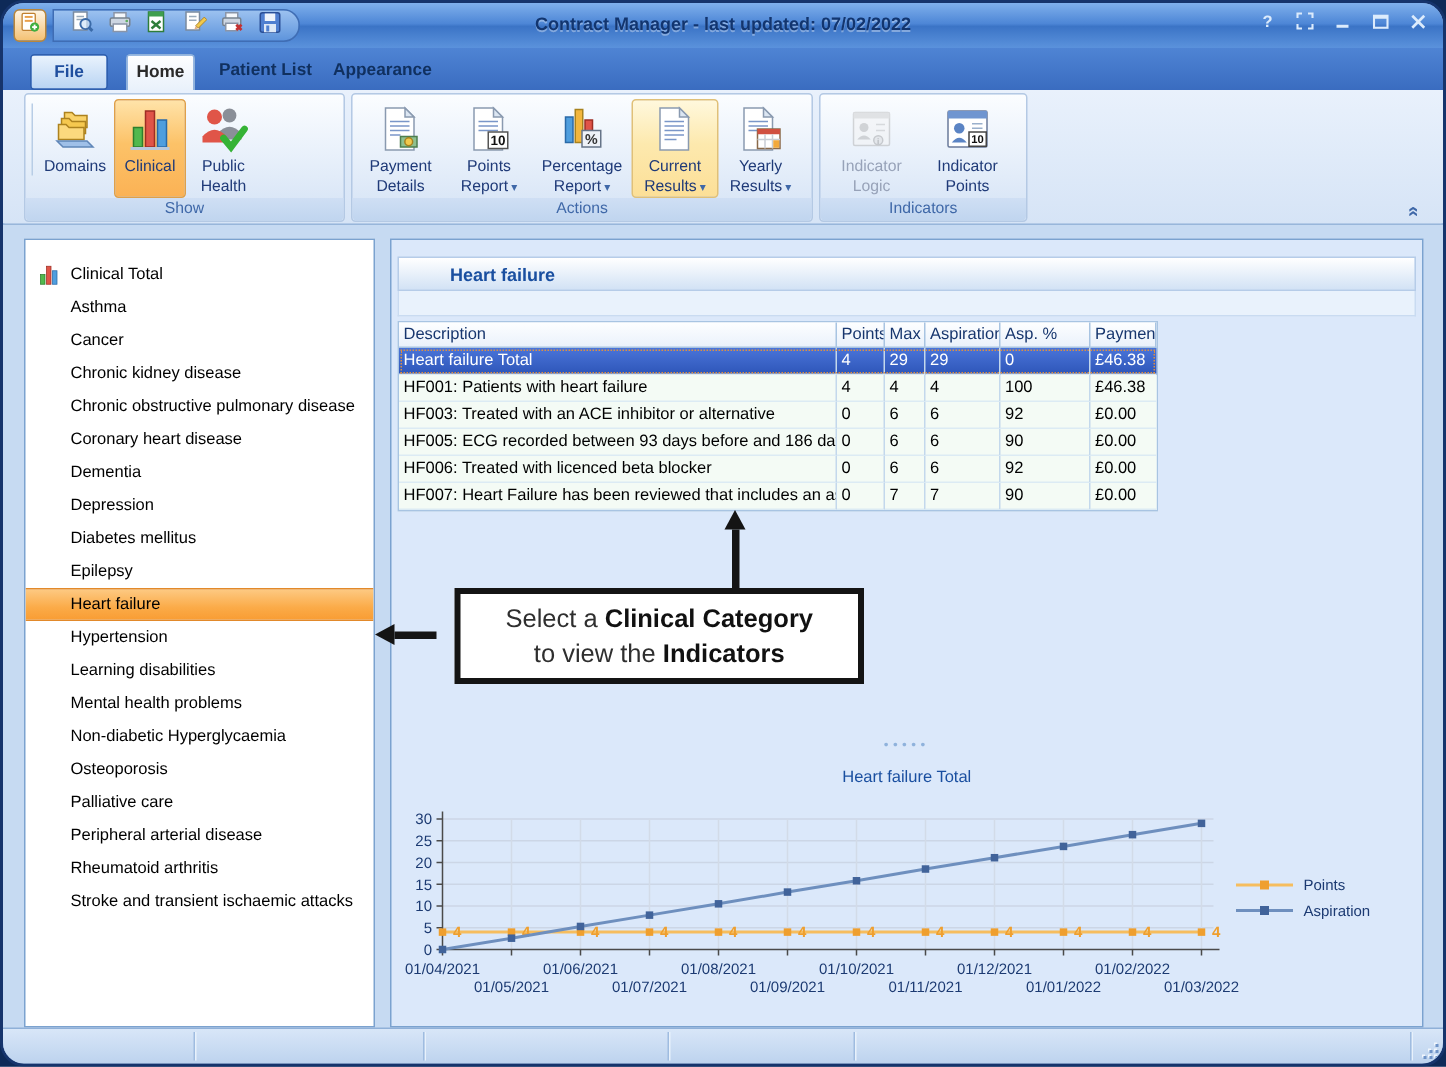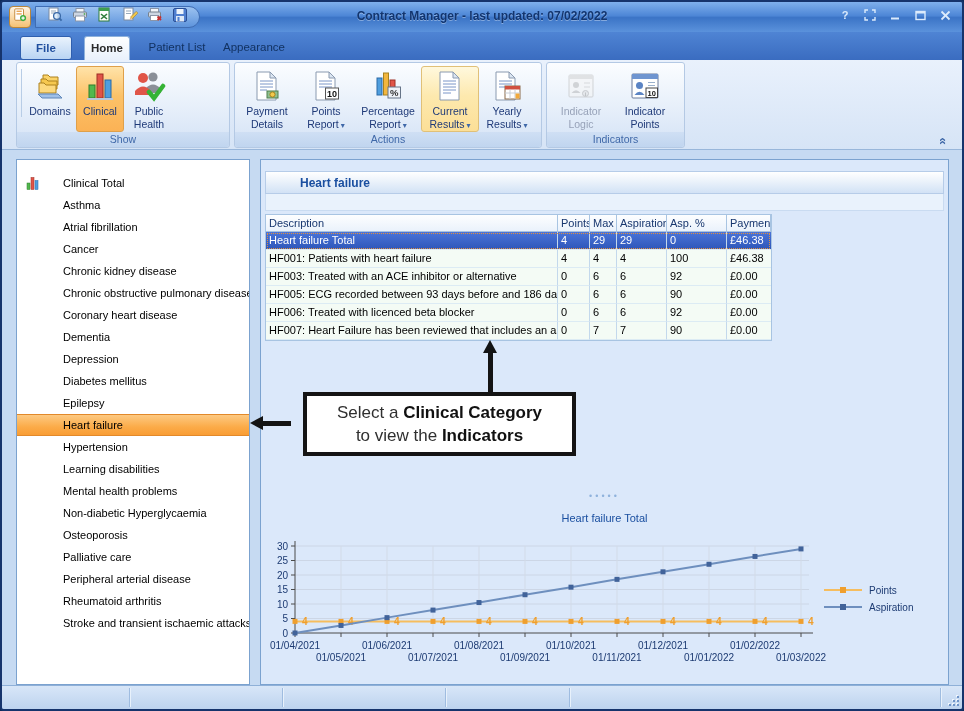--- a/index.html
+++ b/index.html
@@ -1,18 +1,18 @@
 <!DOCTYPE html>
 <html><head>
 <meta charset="utf-8">
 <style>
   html,body{margin:0;padding:0;background:#0e2a58;font-family:"Liberation Sans",sans-serif;}
   *{box-sizing:border-box;}
   .window{position:relative;width:964px;height:711px;margin:0 auto;background:#c6daf2;
-    border:2px solid #16346c;border-radius:4px;overflow:hidden;box-shadow:inset 0 0 0 1px #6f9ddd;}
+    border:2px solid #16346c;border-radius:16px;overflow:hidden;box-shadow:inset 0 0 0 1px #6f9ddd;}
 
   
   .titlebar{position:absolute;left:0;top:0;width:100%;height:30px;
     background:linear-gradient(180deg,#7fb0ec 0%,#4d86d6 46%,#3b74c6 52%,#5b92dc 100%);}
   .app-btn{position:absolute;left:7px;top:4px;width:22px;height:22px;border-radius:4px;
     background:linear-gradient(#fef4e4,#f4c173);border:1px solid #b8863c;display:flex;align-items:center;justify-content:center;}
   .qat{position:absolute;left:33px;top:4px;height:22px;padding:0 10px;display:flex;align-items:center;gap:7px;
     background:linear-gradient(#9cc2f0,#5e94dc);border:1px solid #3f6db4;border-radius:0 11px 11px 0;}
   .qat-btn{width:18px;height:18px;display:flex;align-items:center;justify-content:center;}
   .title-text{position:absolute;left:0;top:7px;width:100%;text-align:center;
@@ -21,21 +21,21 @@
   .wc{width:14px;height:13px;display:flex;align-items:center;justify-content:center;}
 
   
   .tabrow{position:absolute;left:0;top:30px;width:100%;height:28px;
     background:linear-gradient(#4f84d4,#3a6cc0);}
   .tab{position:absolute;top:4px;height:24px;line-height:23px;text-align:center;font-size:11.5px;cursor:default;}
   .tab-file{left:18px;width:52px;background:linear-gradient(#eaf3fd,#b9d4f3);
     border:1px solid #2f5fae;border-radius:3px;color:#1f4e9e;font-weight:bold;}
   .tab-active{background:linear-gradient(#fdfeff,#e9f1fb);border:1px solid #8fb2dc;border-bottom:none;
     border-radius:3px 3px 0 0;color:#2a2a2a;font-weight:bold;}
-  .tab-plain{color:#10305f;font-weight:normal;}
+  .tab-plain{color:#10305f;font-weight:bold;}
 
   
   .ribbon{position:absolute;left:0;top:58px;width:100%;height:90px;
     background:linear-gradient(#e9f1fc,#d6e4f6);border-bottom:1px solid #98b6da;}
   .rgroup{position:absolute;top:2px;height:86px;background:linear-gradient(#fbfdff,#e2ecf9 65%,#d3e2f5);
     border:1px solid #b4c9e4;border-radius:3px;}
   .rgroup-inner{display:flex;align-items:flex-start;height:70px;padding:3px 2px 0;}
   .caption{position:absolute;bottom:0;left:0;right:0;height:15px;line-height:15px;text-align:center;
     font-size:10.5px;color:#3f68a8;background:linear-gradient(#cfdff4,#c0d5ef);border-radius:0 0 3px 3px;}
   .rbtn{height:66px;display:flex;flex-direction:column;align-items:center;padding-top:2px;
@@ -49,21 +49,21 @@
   .dd{font-size:8px;color:#3f68a8;margin-left:2px;}
   .collapse-ribbon{position:absolute;right:16px;bottom:3px;color:#3f68a8;font-size:13px;font-weight:bold;
     transform:rotate(90deg);line-height:10px;}
 
   
   .workspace{position:absolute;left:0;top:148px;width:100%;height:537px;background:#c6daf2;}
 
   .sidebar{position:absolute;left:14px;top:9px;width:234px;height:526px;background:#fff;
     border:1px solid #7ba2cf;overflow:hidden;}
   .navlist{position:absolute;left:0;top:12px;width:100%;}
-  .nav-item{position:relative;height:22px;line-height:22px;padding-left:46px;font-size:11px;color:#000;
+  .nav-item{position:relative;height:22px;line-height:22px;padding-left:30px;font-size:11px;color:#000;
     white-space:nowrap;overflow:hidden;}
   .nav-item .nic{position:absolute;left:7px;top:3px;width:17px;height:16px;}
   .nav-item.sel{background:linear-gradient(#fdc982,#fbab48 60%,#f99d34);
     border-top:1px solid #e2892a;border-bottom:1px solid #e2892a;line-height:20px;}
 
   .panel{position:absolute;left:258px;top:9px;width:689px;height:526px;background:#dbe8fa;
     border:1px solid #7ba2cf;}
   .panel-header{position:absolute;left:4px;top:11px;width:679px;height:23px;line-height:22px;
     background:linear-gradient(#ffffff,#d2e2f5);border:1px solid #b6cce8;
     padding-left:34px;font-weight:bold;font-size:12px;color:#1a4fa0;}
@@ -377,21 +377,20 @@
       <div class="navlist">
         <div class="nav-item">
           <span class="nic"><svg viewBox="0 0 34 34">
                 <rect x="6" y="16" width="6" height="13" fill="#52b84e" stroke="#2e7e2c"></rect>
                 <rect x="14" y="5" width="6" height="24" fill="#e05448" stroke="#9e2e24"></rect>
                 <rect x="22" y="11" width="6" height="18" fill="#4f9ede" stroke="#2a6aa8"></rect>
               </svg></span>
           <span>Clinical Total</span>
         </div>
         <div class="nav-item">Asthma</div>
-        <div class="nav-item">Atrial fibrillation</div>
         <div class="nav-item">Cancer</div>
         <div class="nav-item">Chronic kidney disease</div>
         <div class="nav-item">Chronic obstructive pulmonary disease</div>
         <div class="nav-item">Coronary heart disease</div>
         <div class="nav-item">Dementia</div>
         <div class="nav-item">Depression</div>
         <div class="nav-item">Diabetes mellitus</div>
         <div class="nav-item">Epilepsy</div>
         <div class="nav-item sel">Heart failure</div>
         <div class="nav-item">Hypertension</div>

